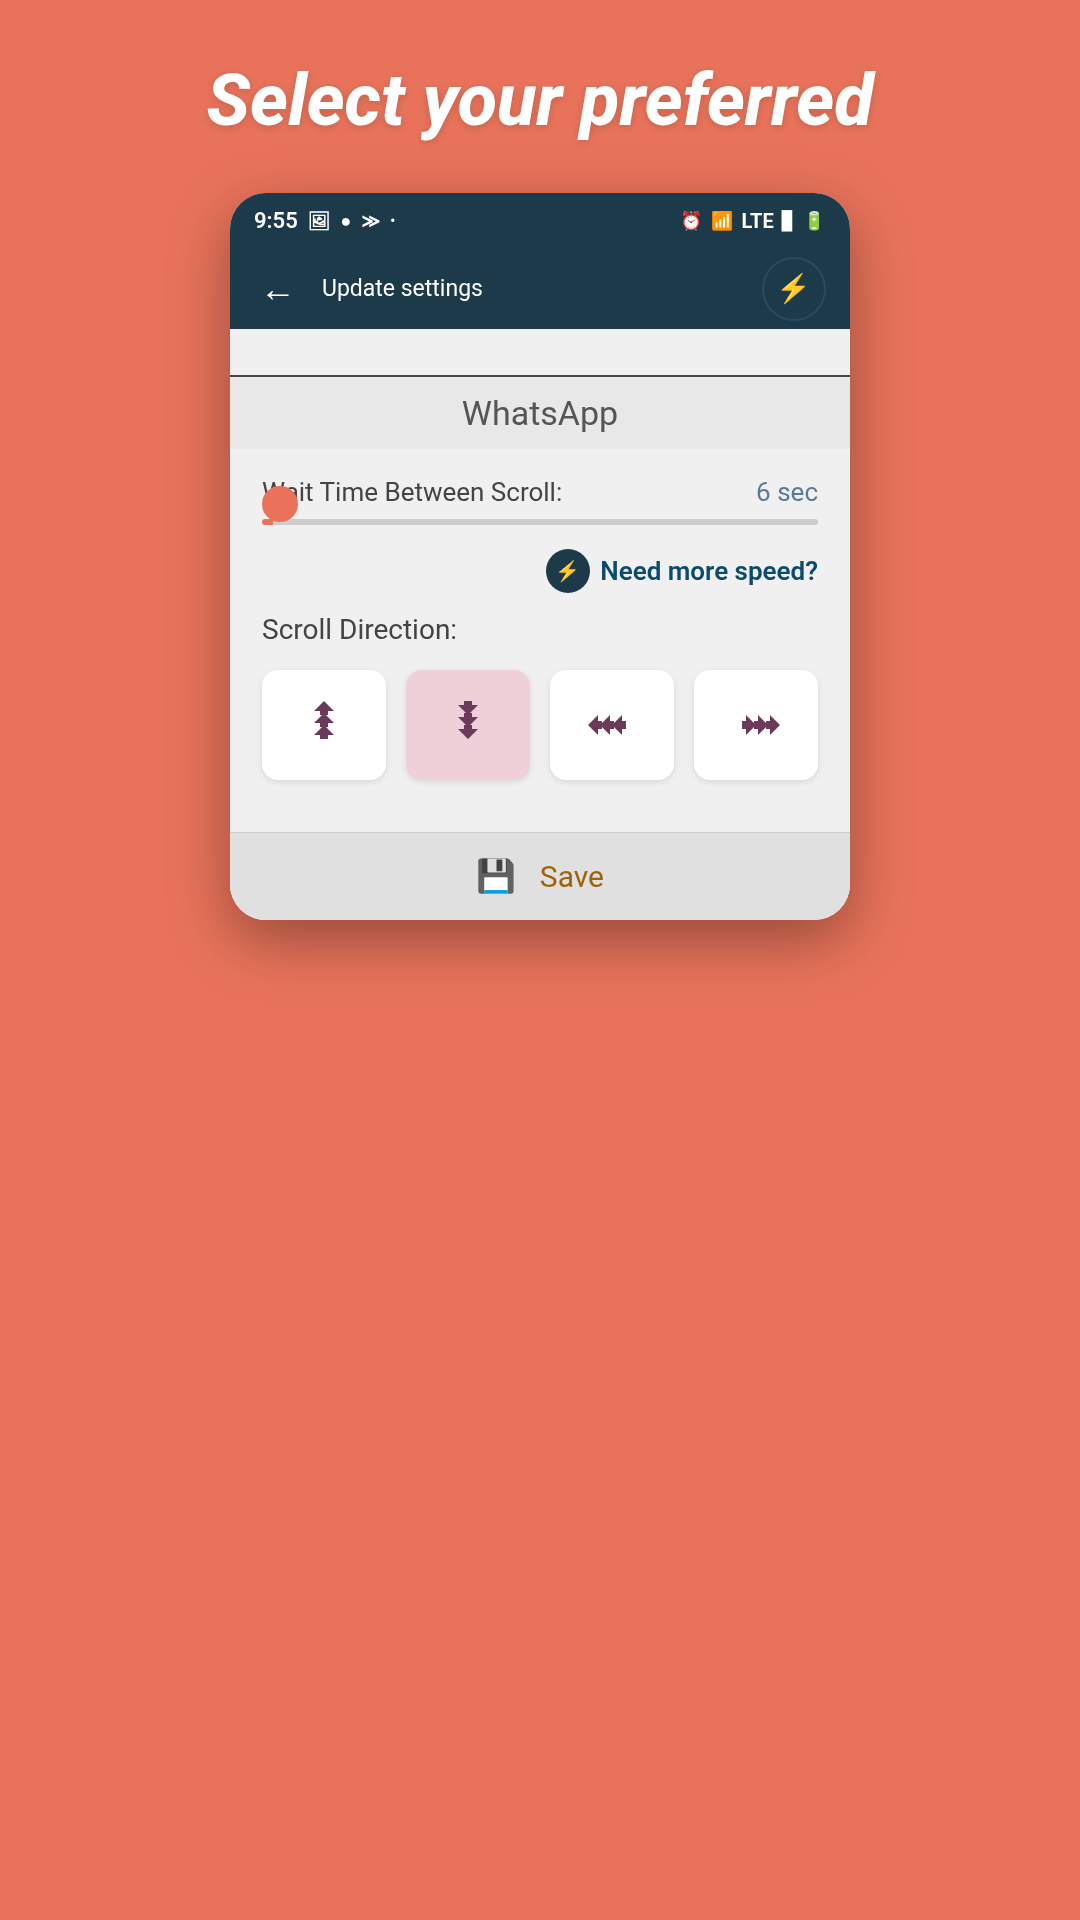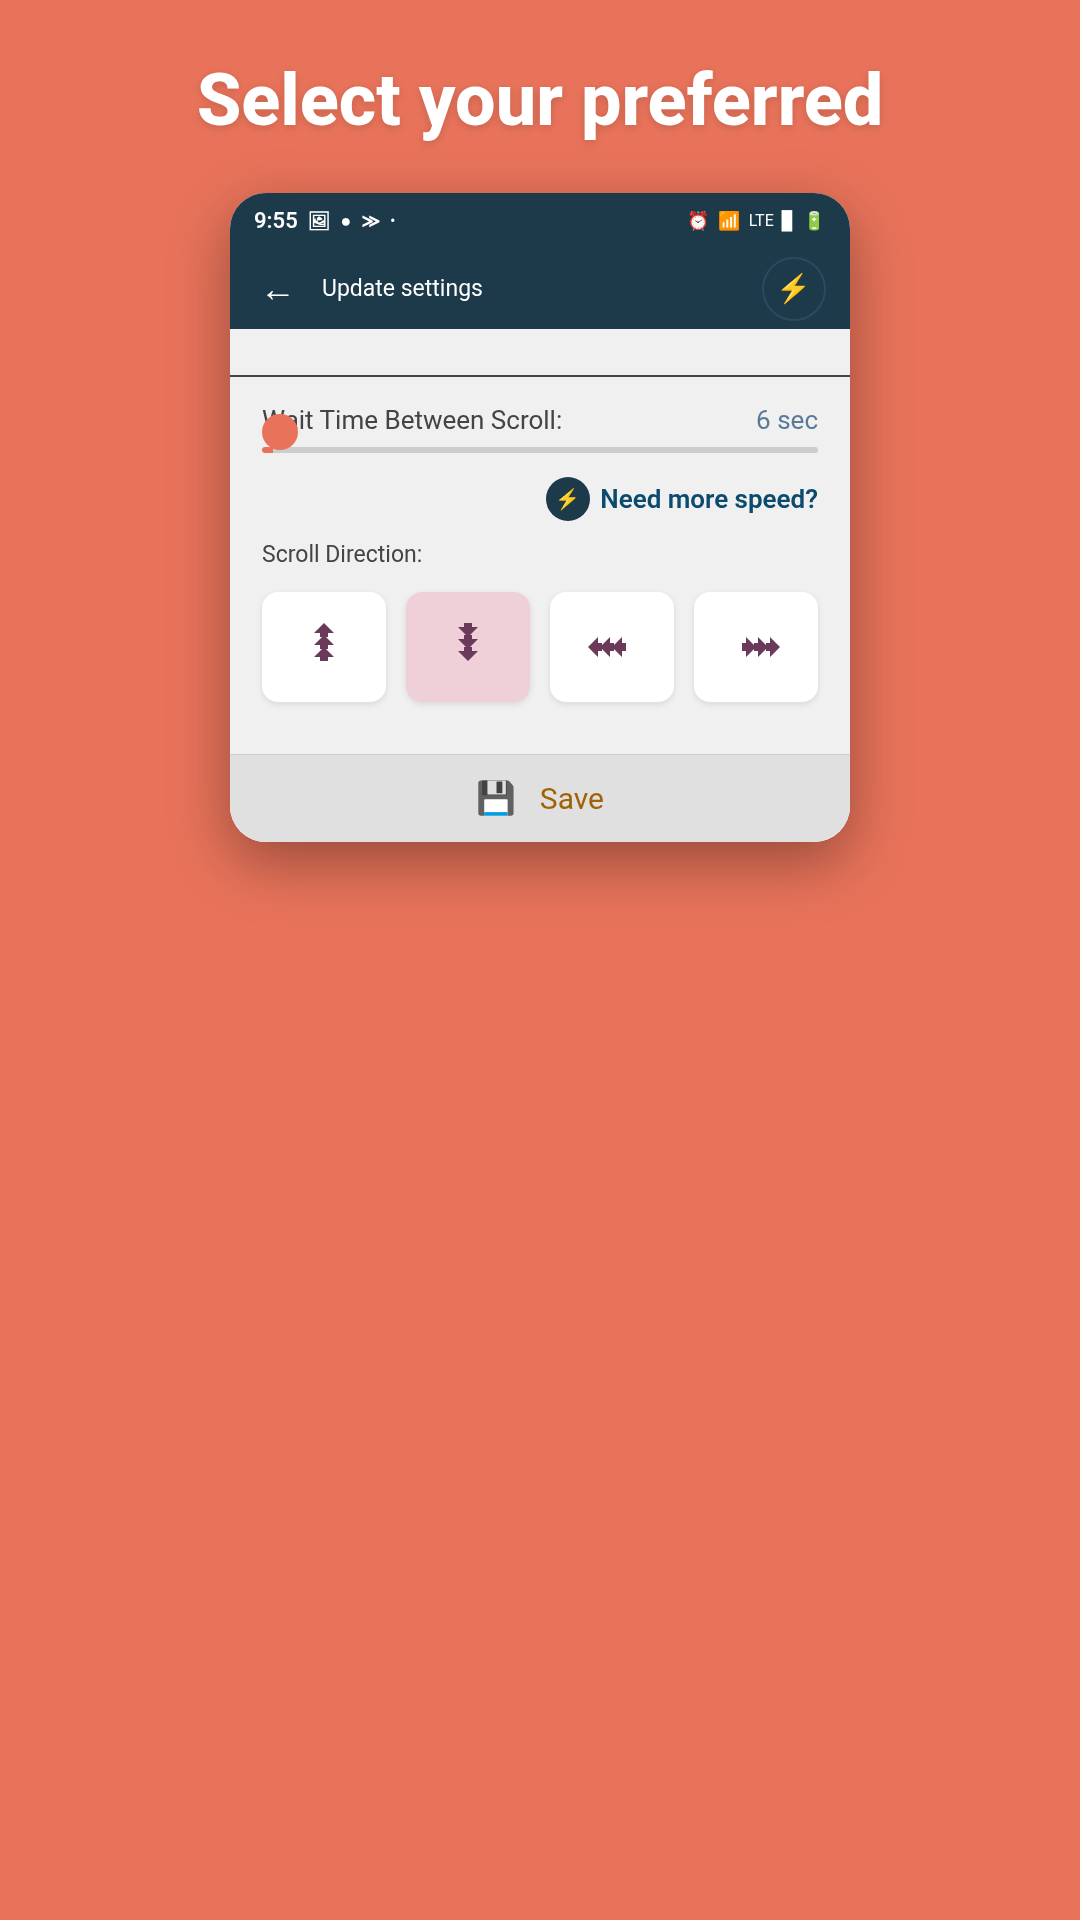--- a/index.html
+++ b/index.html
@@ -16,20 +16,21 @@
     }
 
     .headline {
       color: white;
       font-size: 72px;
       font-weight: 800;
       text-align: center;
       padding: 60px 80px 50px 80px;
       line-height: 1.15;
       text-shadow: 0 2px 8px rgba(0,0,0,0.15);
+      font-style: italic;
     }
 
     
     .phone-mockup {
       width: 620px;
       border-radius: 36px;
       overflow: hidden;
       box-shadow: 0 20px 60px rgba(0,0,0,0.35);
       display: flex;
       flex-direction: column;
@@ -212,21 +213,21 @@
     }
 
     .speed-hint-text {
       font-size: 26px;
       color: #0c4a6e;
       font-weight: 600;
     }
 
     
     .scroll-dir-label {
-      font-size: 23px;
+      font-size: 28px;
       color: #444;
       margin-bottom: 24px;
     }
 
     .direction-buttons {
       display: flex;
       gap: 20px;
       justify-content: center;
     }
 
@@ -290,38 +291,41 @@
     <div class="status-left">
       <span>9:55</span>
       <span style="font-size:18px;">🖼</span>
       <span style="font-size:18px;">●</span>
       <span style="font-size:18px;">≫</span>
       <span style="font-size:14px;">•</span>
     </div>
     <div class="status-right">
       <span style="font-size:18px;">⏰</span>
       <span style="font-size:18px;">📶</span>
-      <span style="font-size:16px; font-weight:400;">LTE</span>
+      <span style="font-size:20px; font-weight:700;">LTE</span>
       <span style="font-size:18px;">▊</span>
       <span style="font-size:18px;">🔋</span>
     </div>
   </div>
 
   <div class="app-bar">
     <div class="back-button">←</div>
     <span class="app-bar-title">Update settings</span>
     <div class="lightning-btn">
       <span style="font-size:28px; color:#f5c518;">⚡</span>
     </div>
   </div>
 
   <div class="content">
 
     <div class="top-search-area"></div>
 
+    <div class="app-name-bar-inner">
+      <span class="app-name-text">WhatsApp</span>
+    </div>
 
     <div class="settings-body">
 
       <div class="setting-row">
         <div class="setting-header">
           <span class="setting-label">Wait Time Between Scroll:</span>
           <span class="setting-value">6 sec</span>
         </div>
         <div class="slider-track slider-track-wait" style="position:relative; height:6px;">
           <div class="slider-thumb thumb-wait" style="position:absolute; left:0px; top:-15px; width:36px; height:36px; border-radius:50%; background:#E8735A;"></div>

